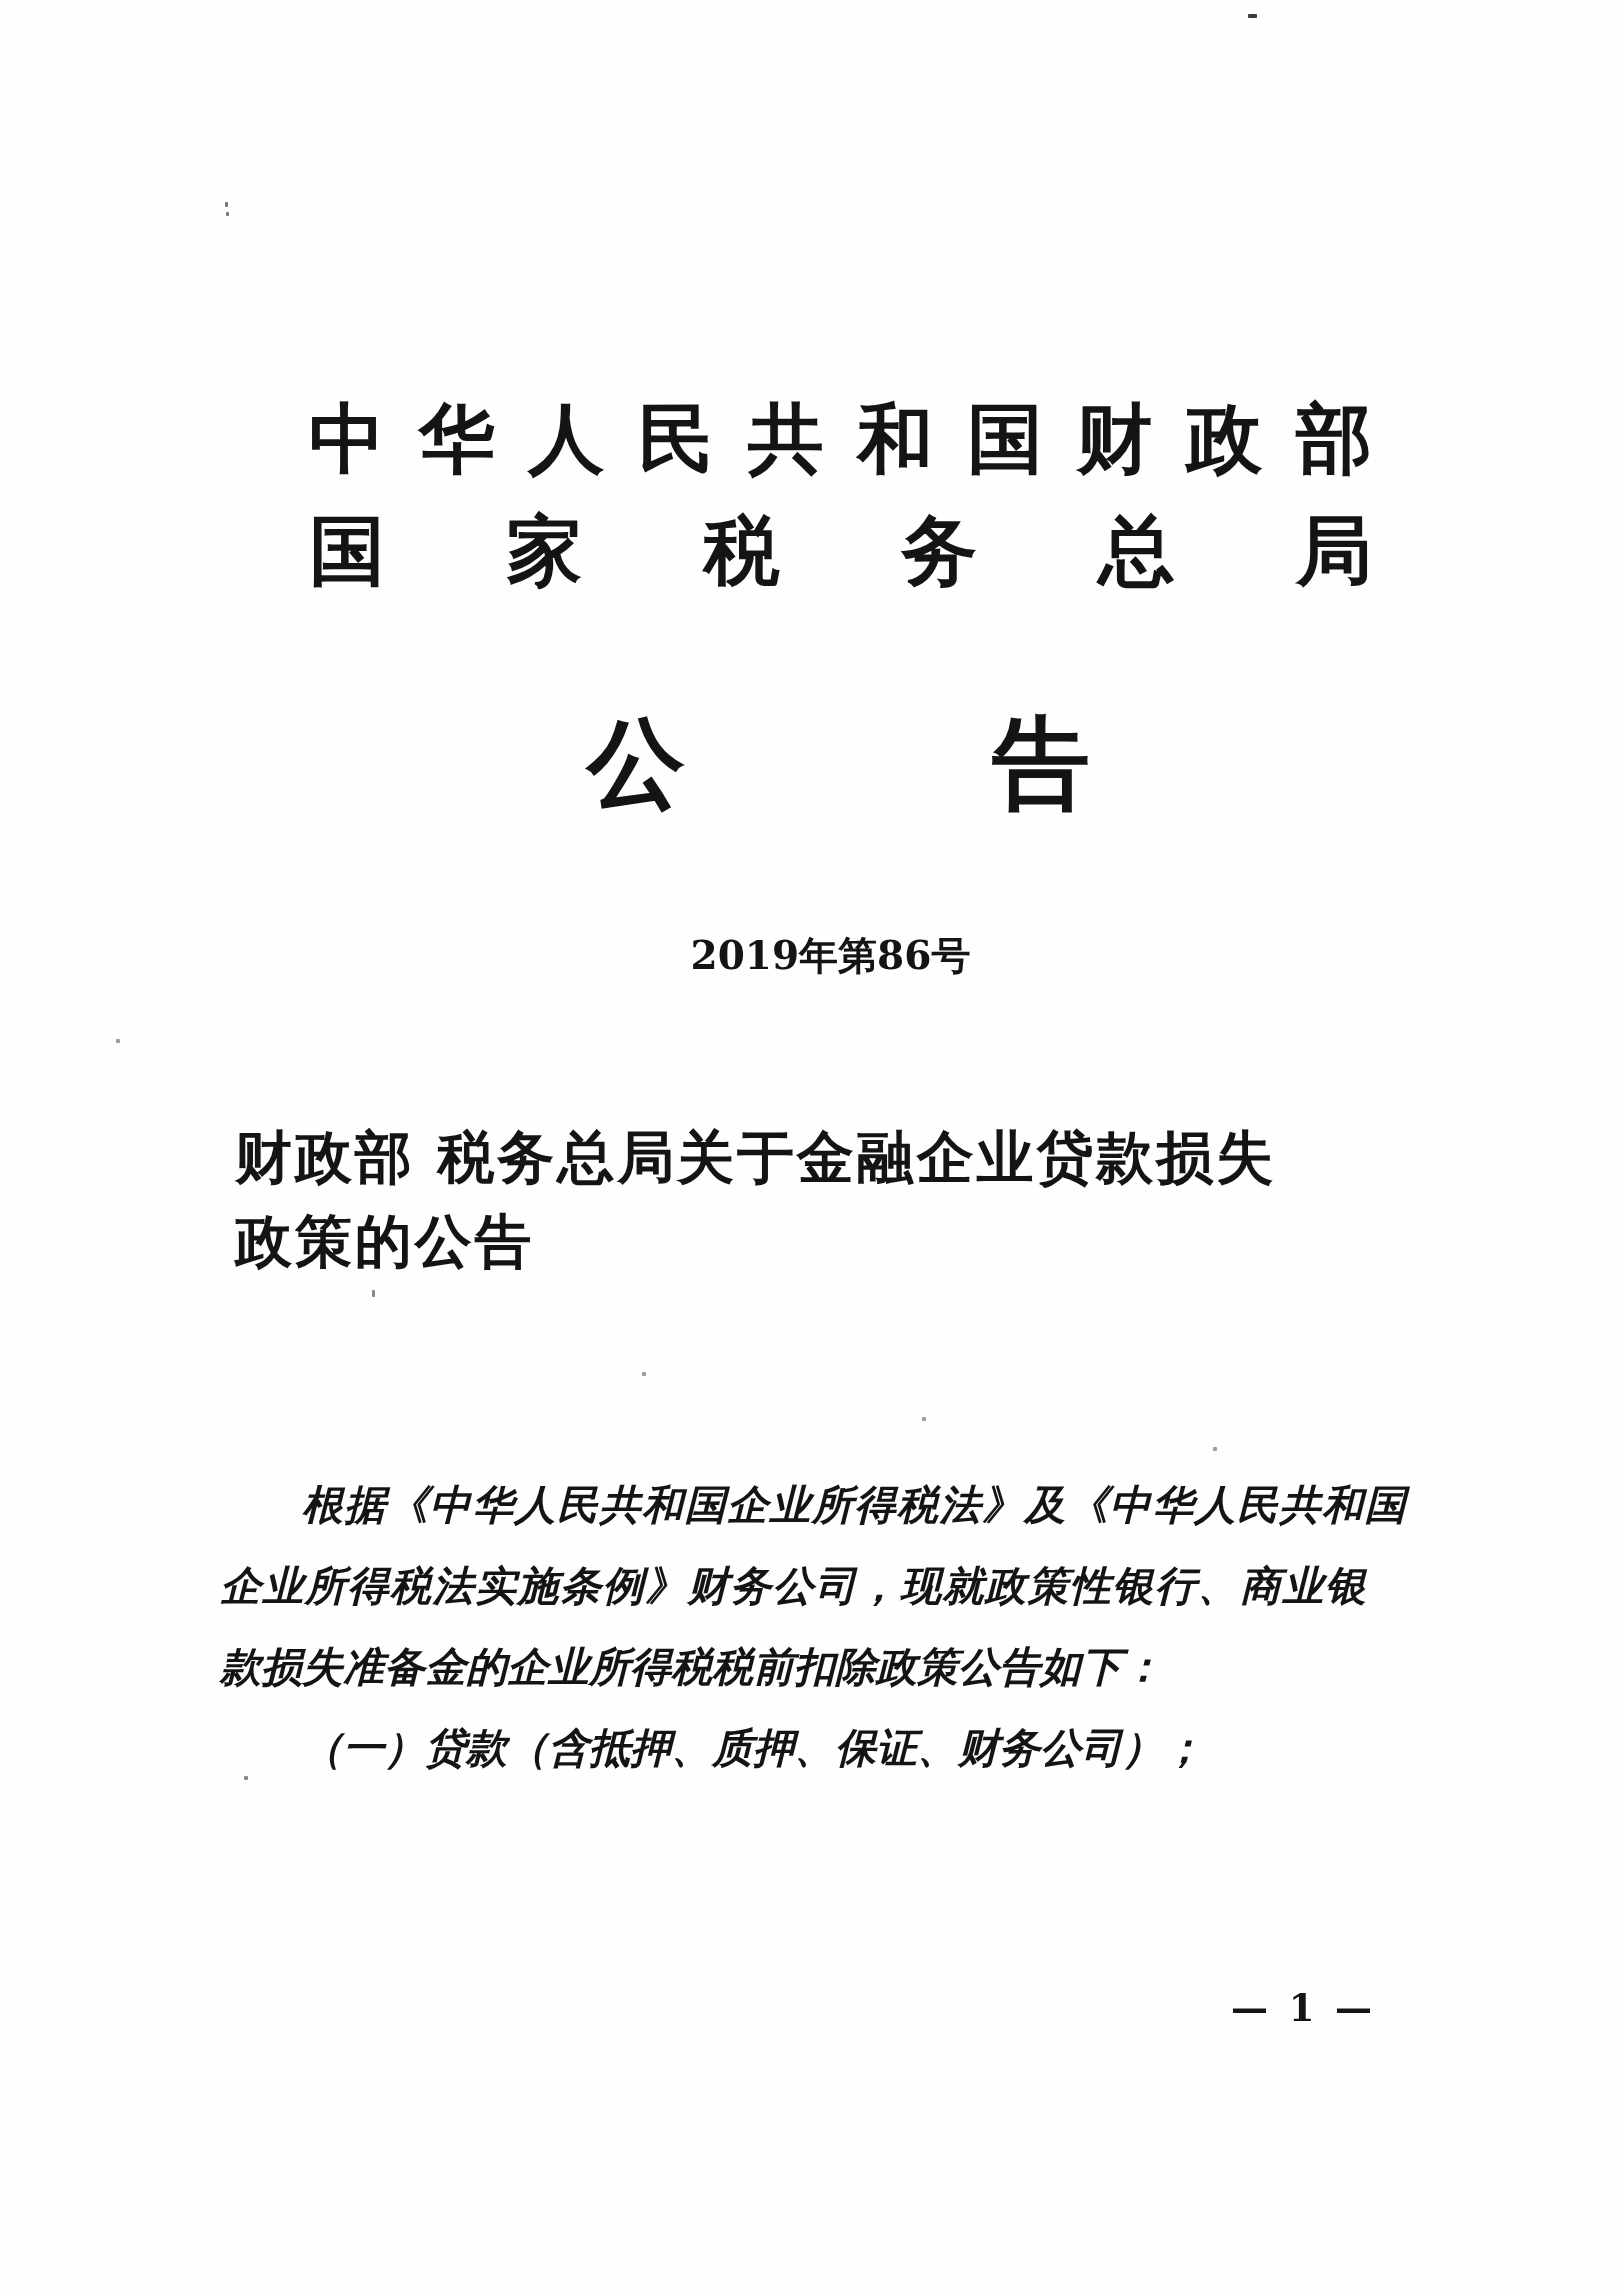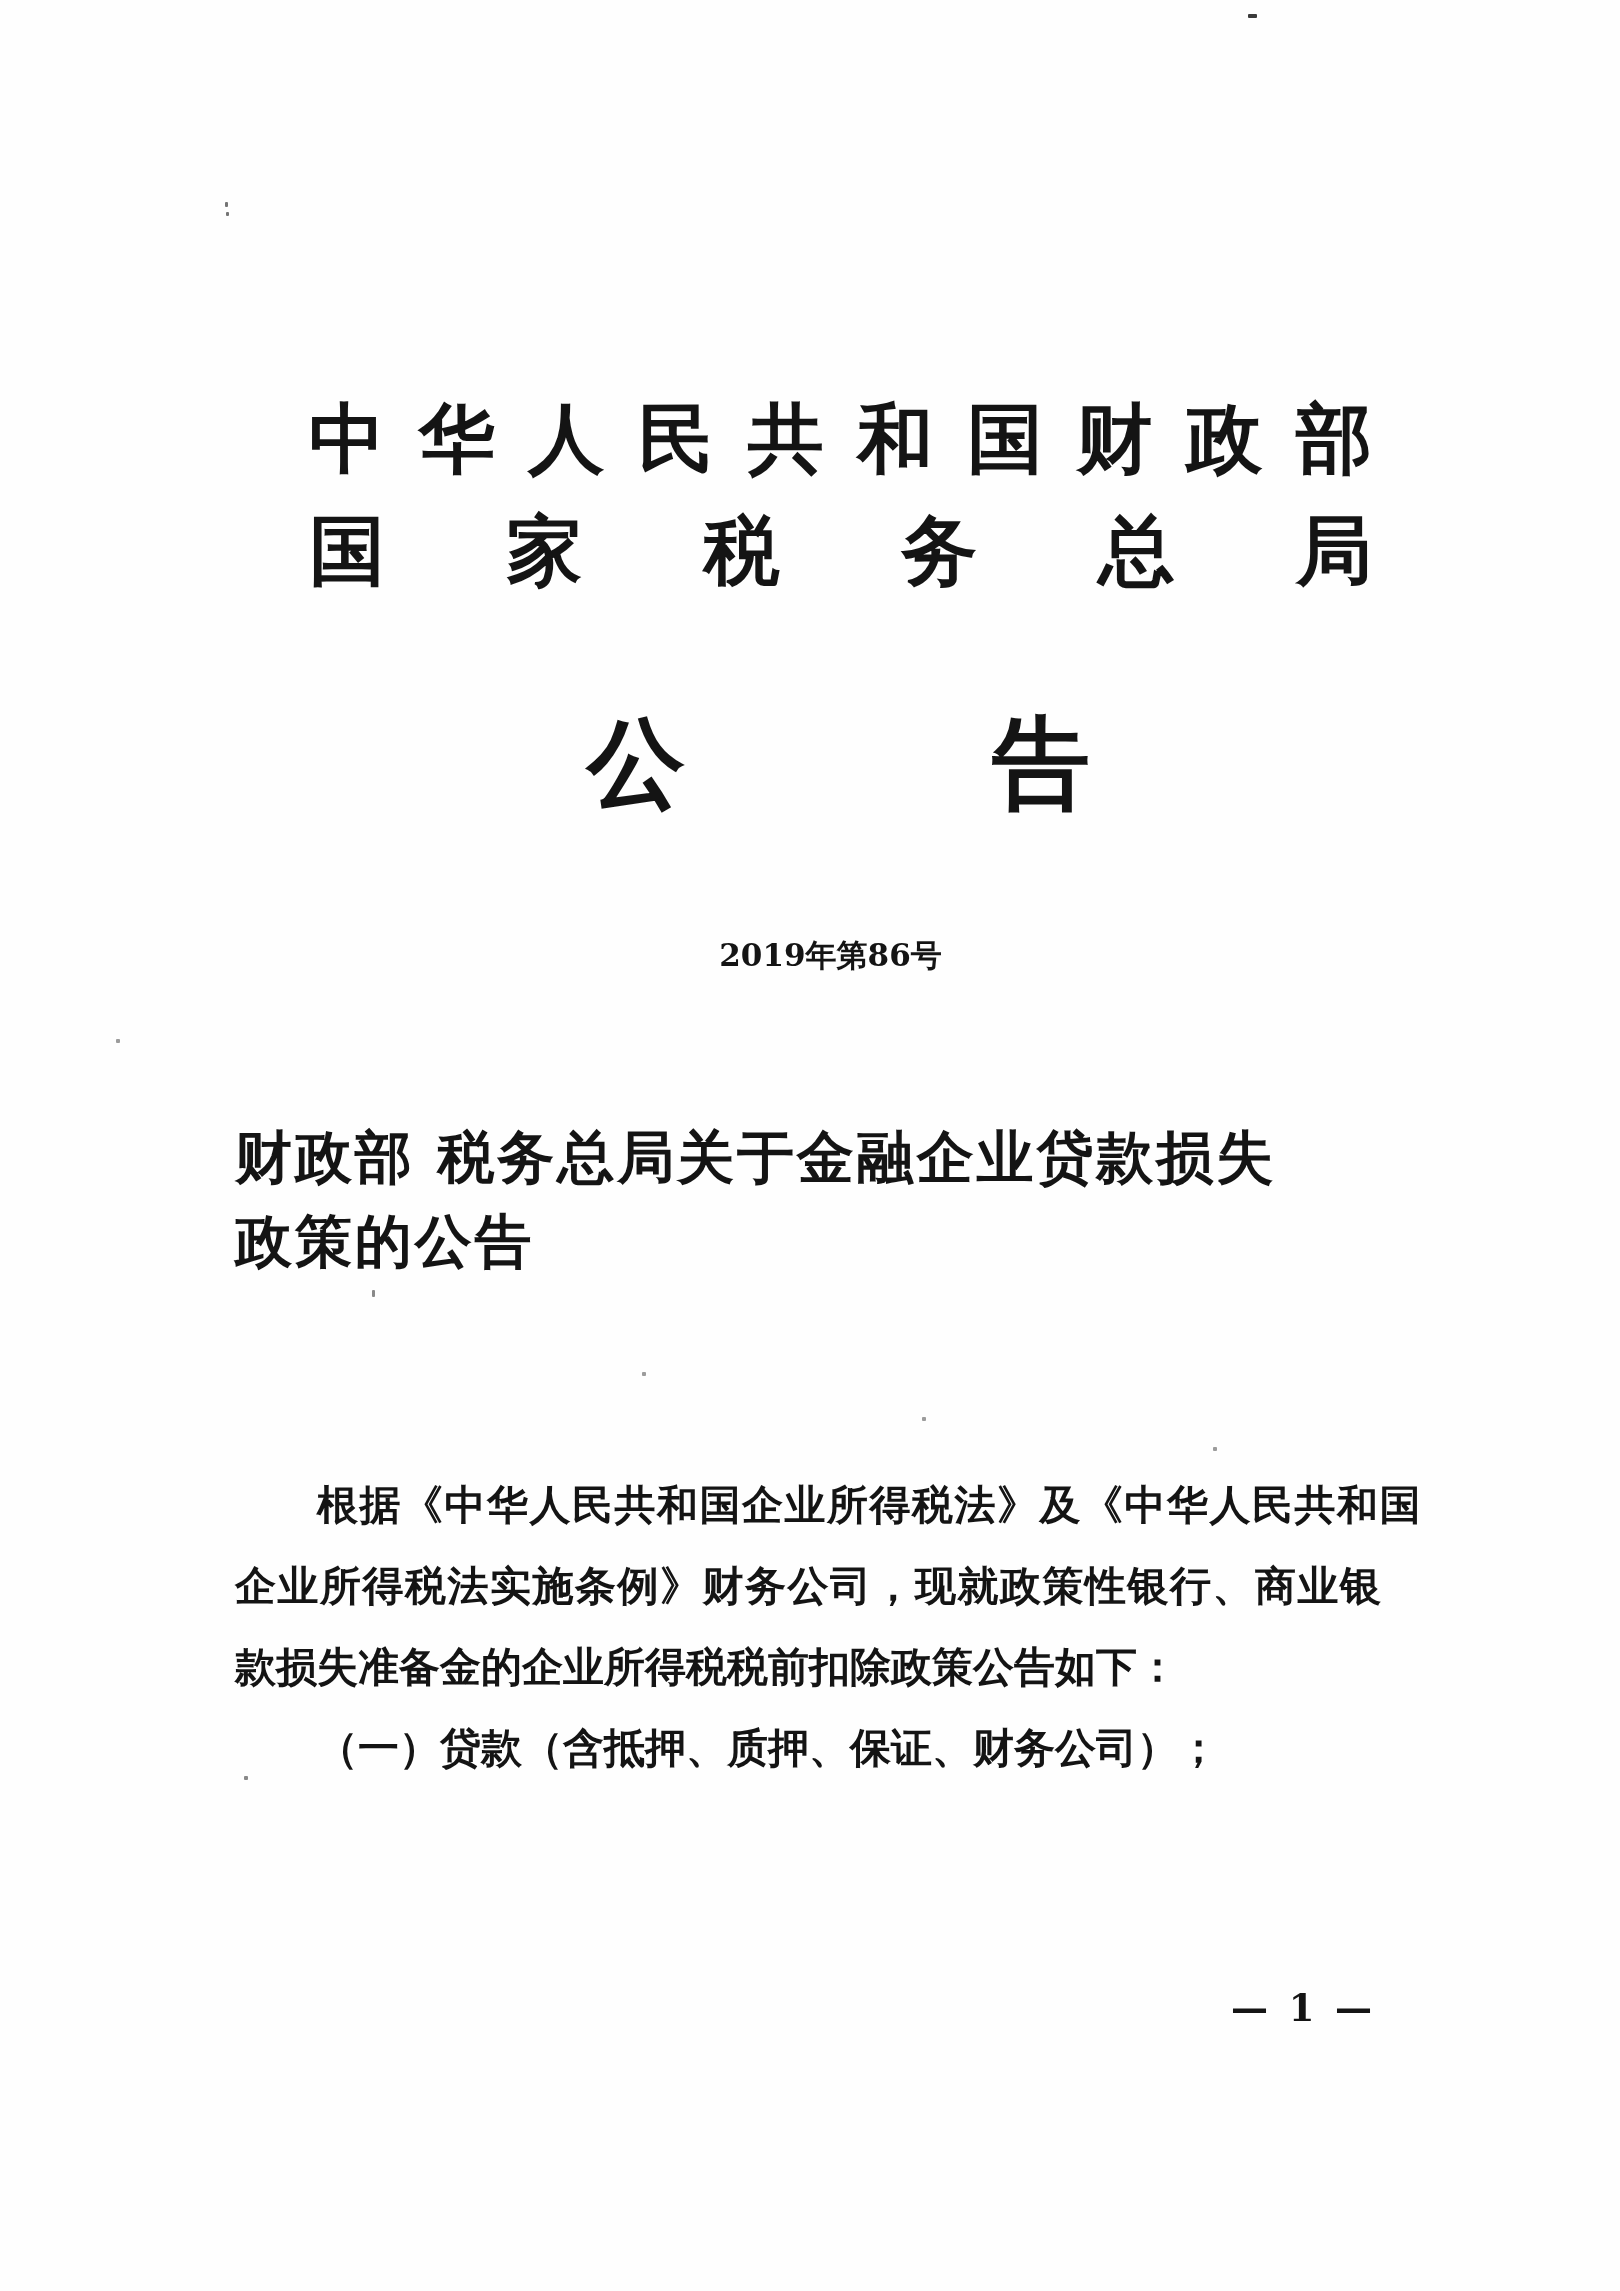--- a/index.html
+++ b/index.html
@@ -41,44 +41,45 @@
   }
   
   [data-justify="chars"] { display: flex; justify-content: space-between; }
   [data-justify="chars"] span { display: block; }
   
   .docnum {
     position: absolute;
     left: 235px;
     top: 929px;
     width: 1191px;
-    font-size: 31px;
+    font-size: 39px;
     line-height: 53px;
     text-align: center;
     white-space: nowrap;
   }
   
   .title-block {
     position: absolute;
     left: 235px;
     top: 1115px;
     width: 1191px;
   }
   .title-line {
     font-size: 57px;
     line-height: 84px;
     letter-spacing: 2.9px;
     white-space: nowrap;
   }
   
   .body-block {
     position: absolute;
-    left: 235px;
+    left: 220px;
     top: 1465px;
     width: 1191px;
+    font-style: italic;
   }
   .body-line {
     font-size: 41px;
     line-height: 81px;
     white-space: nowrap;
   }
   .body-line.indent { padding-left: 82px; }
   .body-line.just { letter-spacing: 1.5px; }
   
   .pagenum {

